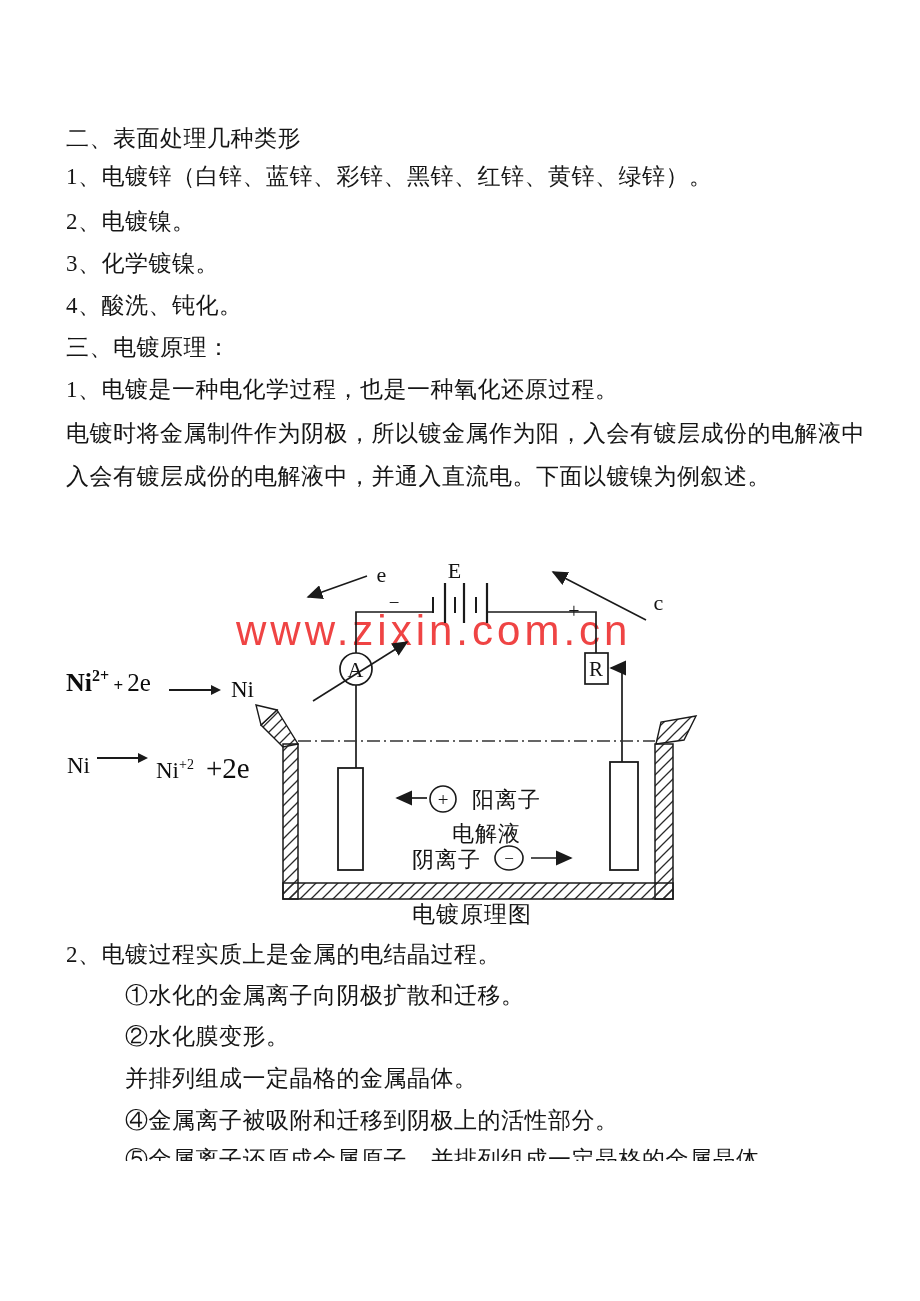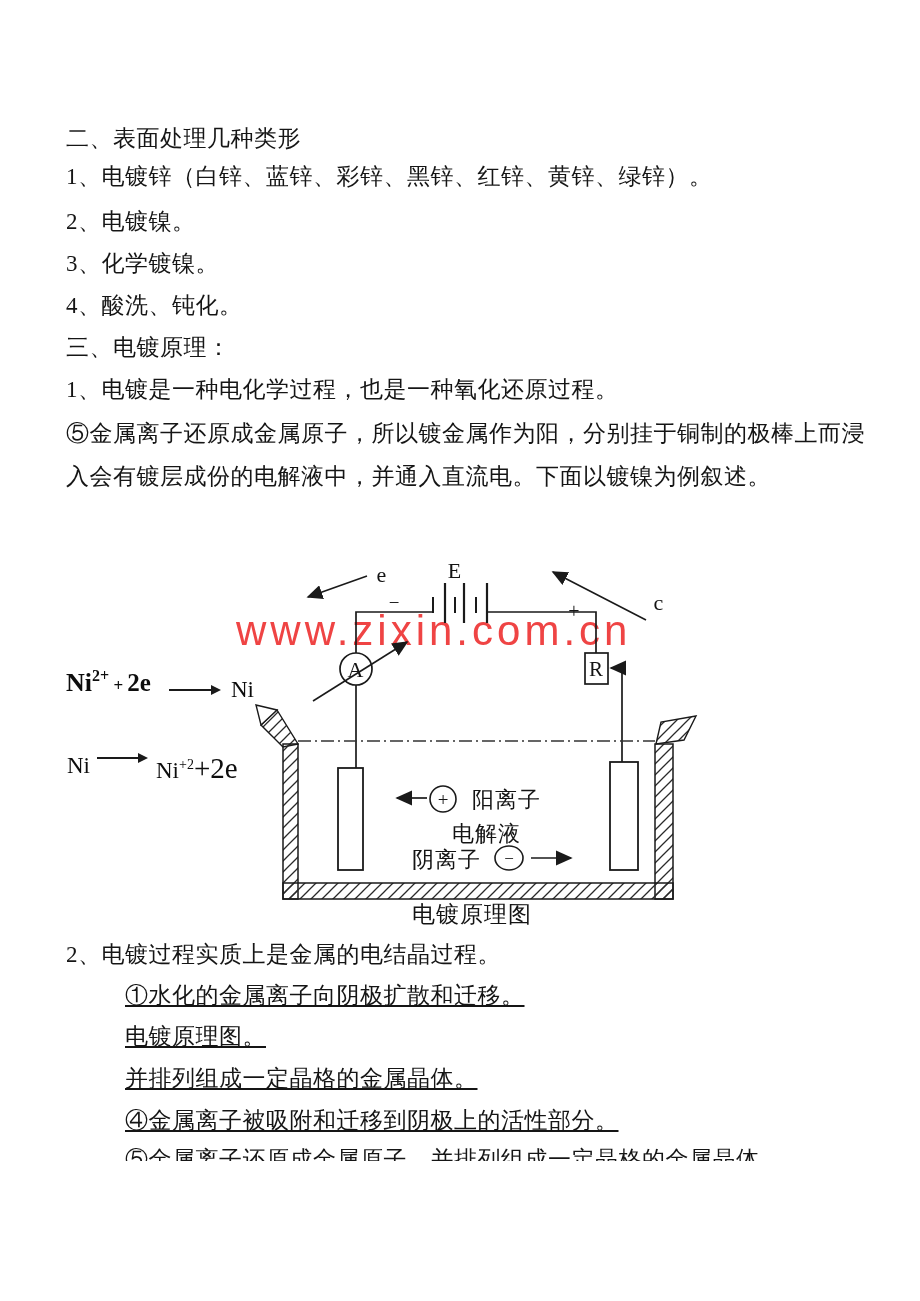--- a/index.html
+++ b/index.html
@@ -4,54 +4,54 @@
 <style>
   html,body { margin:0; padding:0; background:#fff; }
   .page {
     position:relative; width:920px; height:1161px; background:#ffffff;
     font-family:"Liberation Serif","DejaVu Serif",serif; color:#111; overflow:hidden;
   }
   .line {
     position:absolute; left:66px; font-size:23px; line-height:28px;
     letter-spacing:0.5px; white-space:nowrap; color:#151515;
   }
-  .line.indent { left:125px;text-decoration:underline; }
+  .line.indent { left:125px; }
   .watermark {
     position:absolute; left:236px; top:607px; font-family:"Liberation Sans","DejaVu Sans",sans-serif;
     font-size:42px; letter-spacing:4px; color:#ef4444; white-space:nowrap; user-select:none;
   }
   .eq { position:absolute; white-space:nowrap; color:#0d0d0d; }
   .eq1-lhs { font-weight:bold; font-size:26px; }
   .eq1-lhs .sp { font-size:16px; position:relative; top:-10px; font-weight:bold; }
   .eq1-lhs .plus-sm { font-size:17px; font-weight:bold; }
-  .eq1-lhs .term { font-size:25px; font-weight:bold; }
+  .eq1-lhs .term { font-size:25px; font-weight:normal; }
   .eq-ni { font-size:23px; }
   .eq2-rhs .sp2 { font-size:14px; position:relative; top:-9px; }
-  .eq2-rhs .big { font-size:29px; }
+  .eq2-rhs .big { font-size:29px;margin-left:12px; }
   .harrow { position:absolute; height:2px; background:#1a1a1a; }
   .harrow::after {
     content:""; position:absolute; right:-2px; top:-4px; width:0; height:0;
     border-left:10px solid #1a1a1a; border-top:5px solid transparent; border-bottom:5px solid transparent;
   }
   svg text { font-family:"Liberation Serif","DejaVu Serif",serif; fill:#141414; }
   .dt { font-size:22px; letter-spacing:1px; }
 </style>
 </head>
 <body>
 
 <div class="page">
 
   <div class="line" style="top:125px">二、表面处理几种类形</div>
   <div class="line" style="top:163px">1、电镀锌（白锌、蓝锌、彩锌、黑锌、红锌、黄锌、绿锌）。</div>
   <div class="line" style="top:208px">2、电镀镍。</div>
   <div class="line" style="top:250px">3、化学镀镍。</div>
   <div class="line" style="top:292px">4、酸洗、钝化。</div>
   <div class="line" style="top:334px">三、电镀原理：</div>
   <div class="line" style="top:376px">1、电镀是一种电化学过程，也是一种氧化还原过程。</div>
-  <div class="line" style="top:420px">⑤金属离子还原成金属原子，所以镀金属作为阳，分别挂于铜制的极棒上而浸</div>
+  <div class="line" style="top:420px">电镀时将金属制件作为阴极，所以镀金属作为阳，入会有镀层成份的电解液中</div>
   <div class="line" style="top:463px">入会有镀层成份的电解液中，并通入直流电。下面以镀镍为例叙述。</div>
 
   <div class="watermark">www.zixin.com.cn</div>
 
   <div class="eq eq1-lhs" style="left:66px; top:668px"><span>Ni</span><span class="sp">2+</span><span class="plus-sm"> + </span><span class="term">2e</span></div>
   <div class="harrow" style="left:169px; top:689px; width:50px"></div>
   <div class="eq eq-ni" style="left:231px; top:677px">Ni</div>
 
   <div class="eq eq-ni" style="left:67px; top:753px">Ni</div>
   <div class="harrow" style="left:97px; top:757px; width:49px"></div>
@@ -115,18 +115,18 @@
     <text class="dt" x="412" y="317">阴离子</text>
     <ellipse cx="509" cy="308" rx="14" ry="12" fill="#fff" stroke="#1a1a1a" stroke-width="1.6"></ellipse>
     <text x="509" y="314" text-anchor="middle" font-size="17">−</text>
     <line x1="531" y1="308" x2="571" y2="308" stroke="#1a1a1a" stroke-width="1.7" marker-end="url(#ah)"></line>
 
     <text x="472" y="372" text-anchor="middle" font-size="23" letter-spacing="1">电镀原理图</text>
   </svg>
 
   <div class="line" style="top:941px">2、电镀过程实质上是金属的电结晶过程。</div>
   <div class="line indent" style="top:982px">①水化的金属离子向阴极扩散和迁移。</div>
-  <div class="line indent" style="top:1023px">电镀原理图。</div>
+  <div class="line indent" style="top:1023px">②水化膜变形。</div>
   <div class="line indent" style="top:1065px">并排列组成一定晶格的金属晶体。</div>
   <div class="line indent" style="top:1146px">⑤金属离子还原成金属原子，并排列组成一定晶格的金属晶体。</div>
   <div class="line indent" style="top:1107px">④金属离子被吸附和迁移到阴极上的活性部分。</div>
 
 </div>
 
 </body></html>

